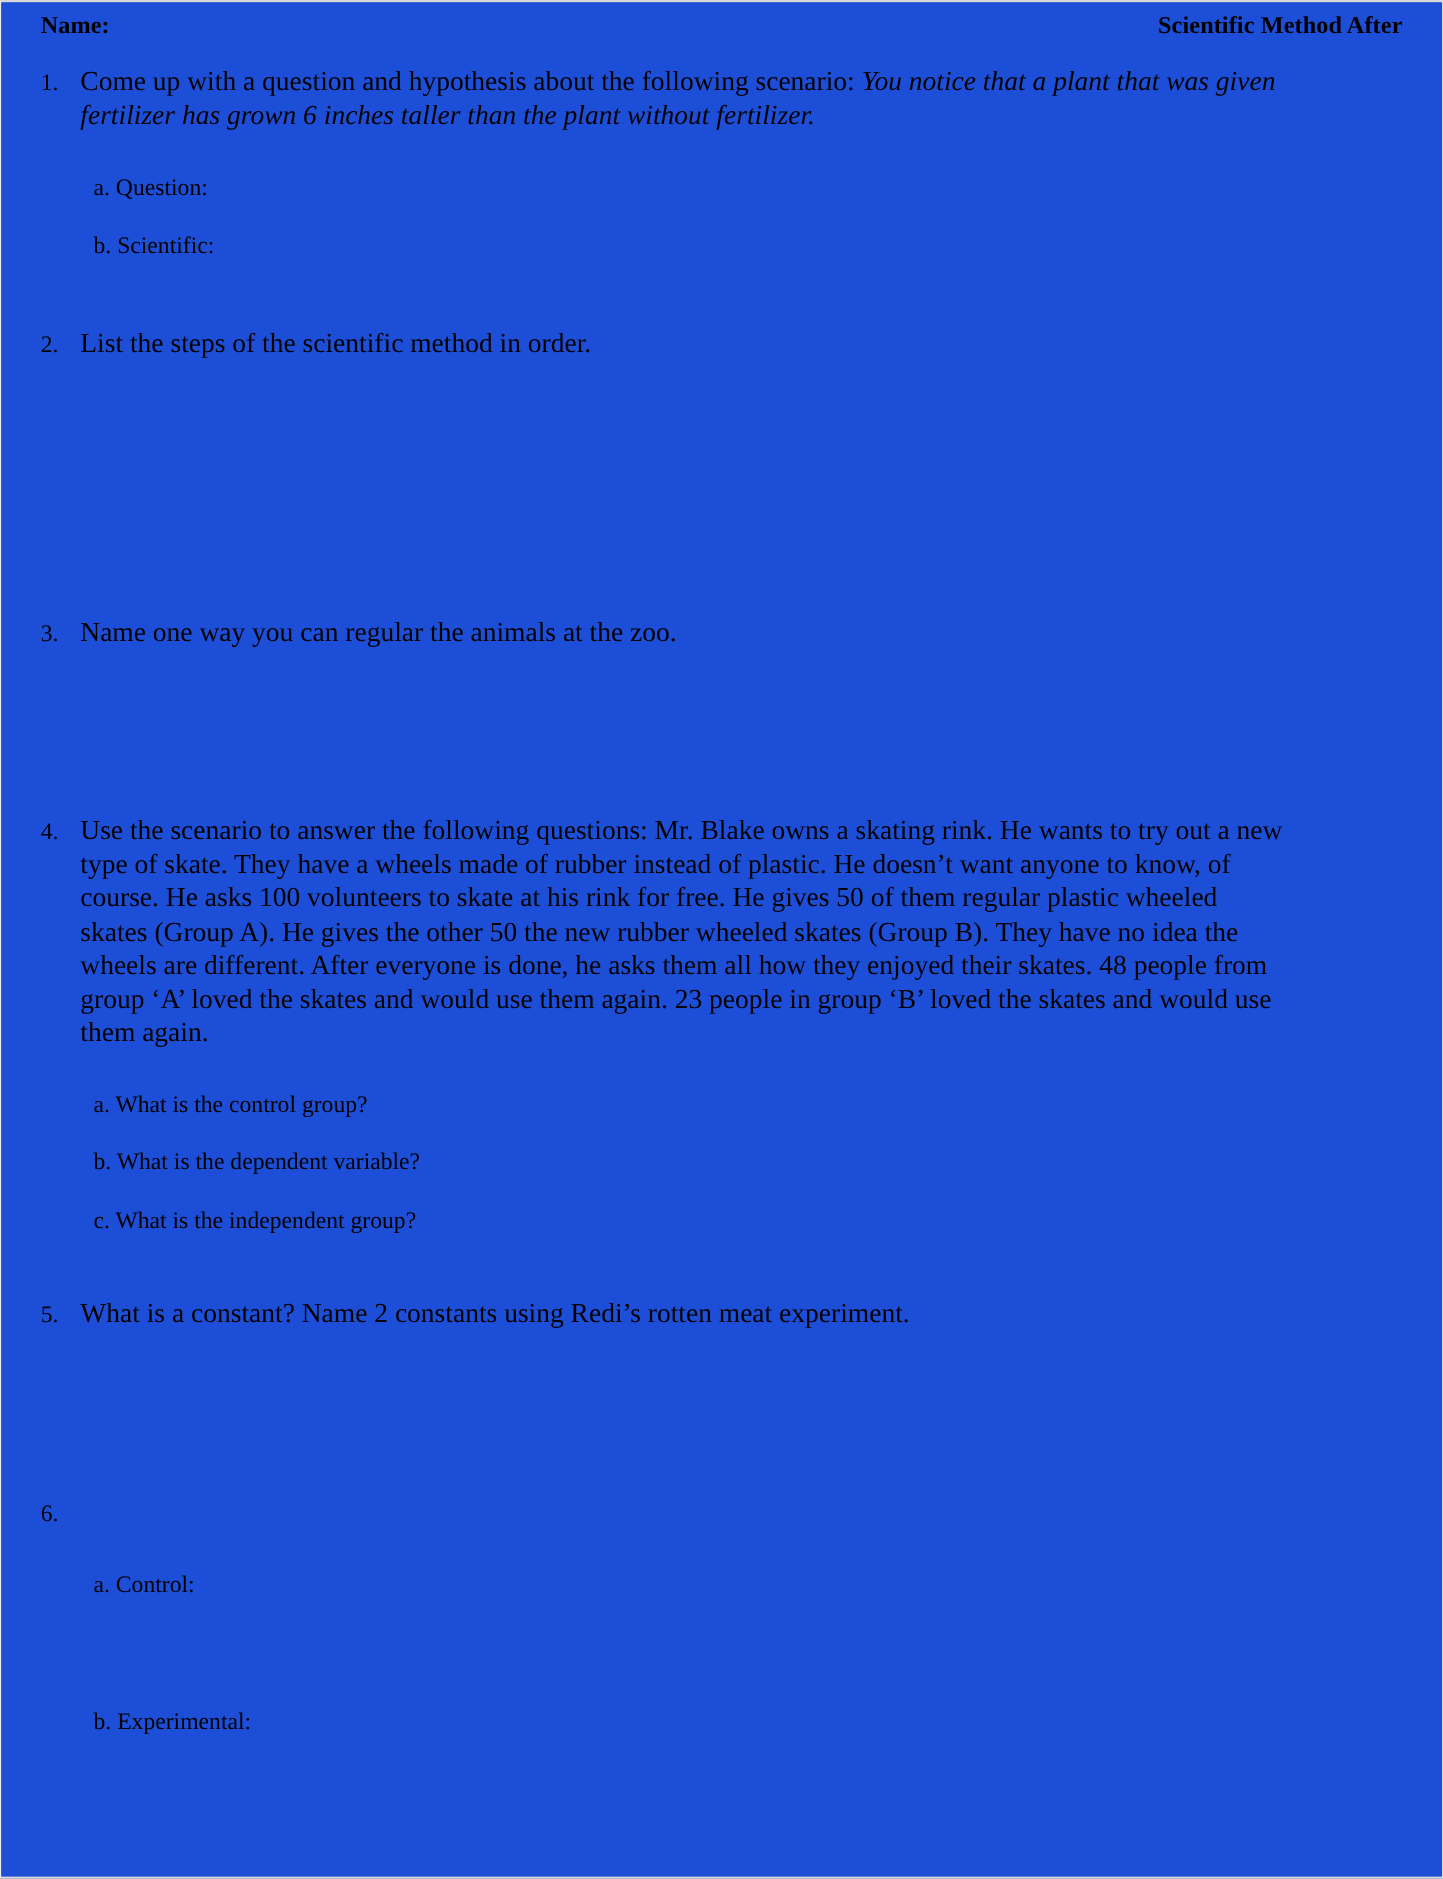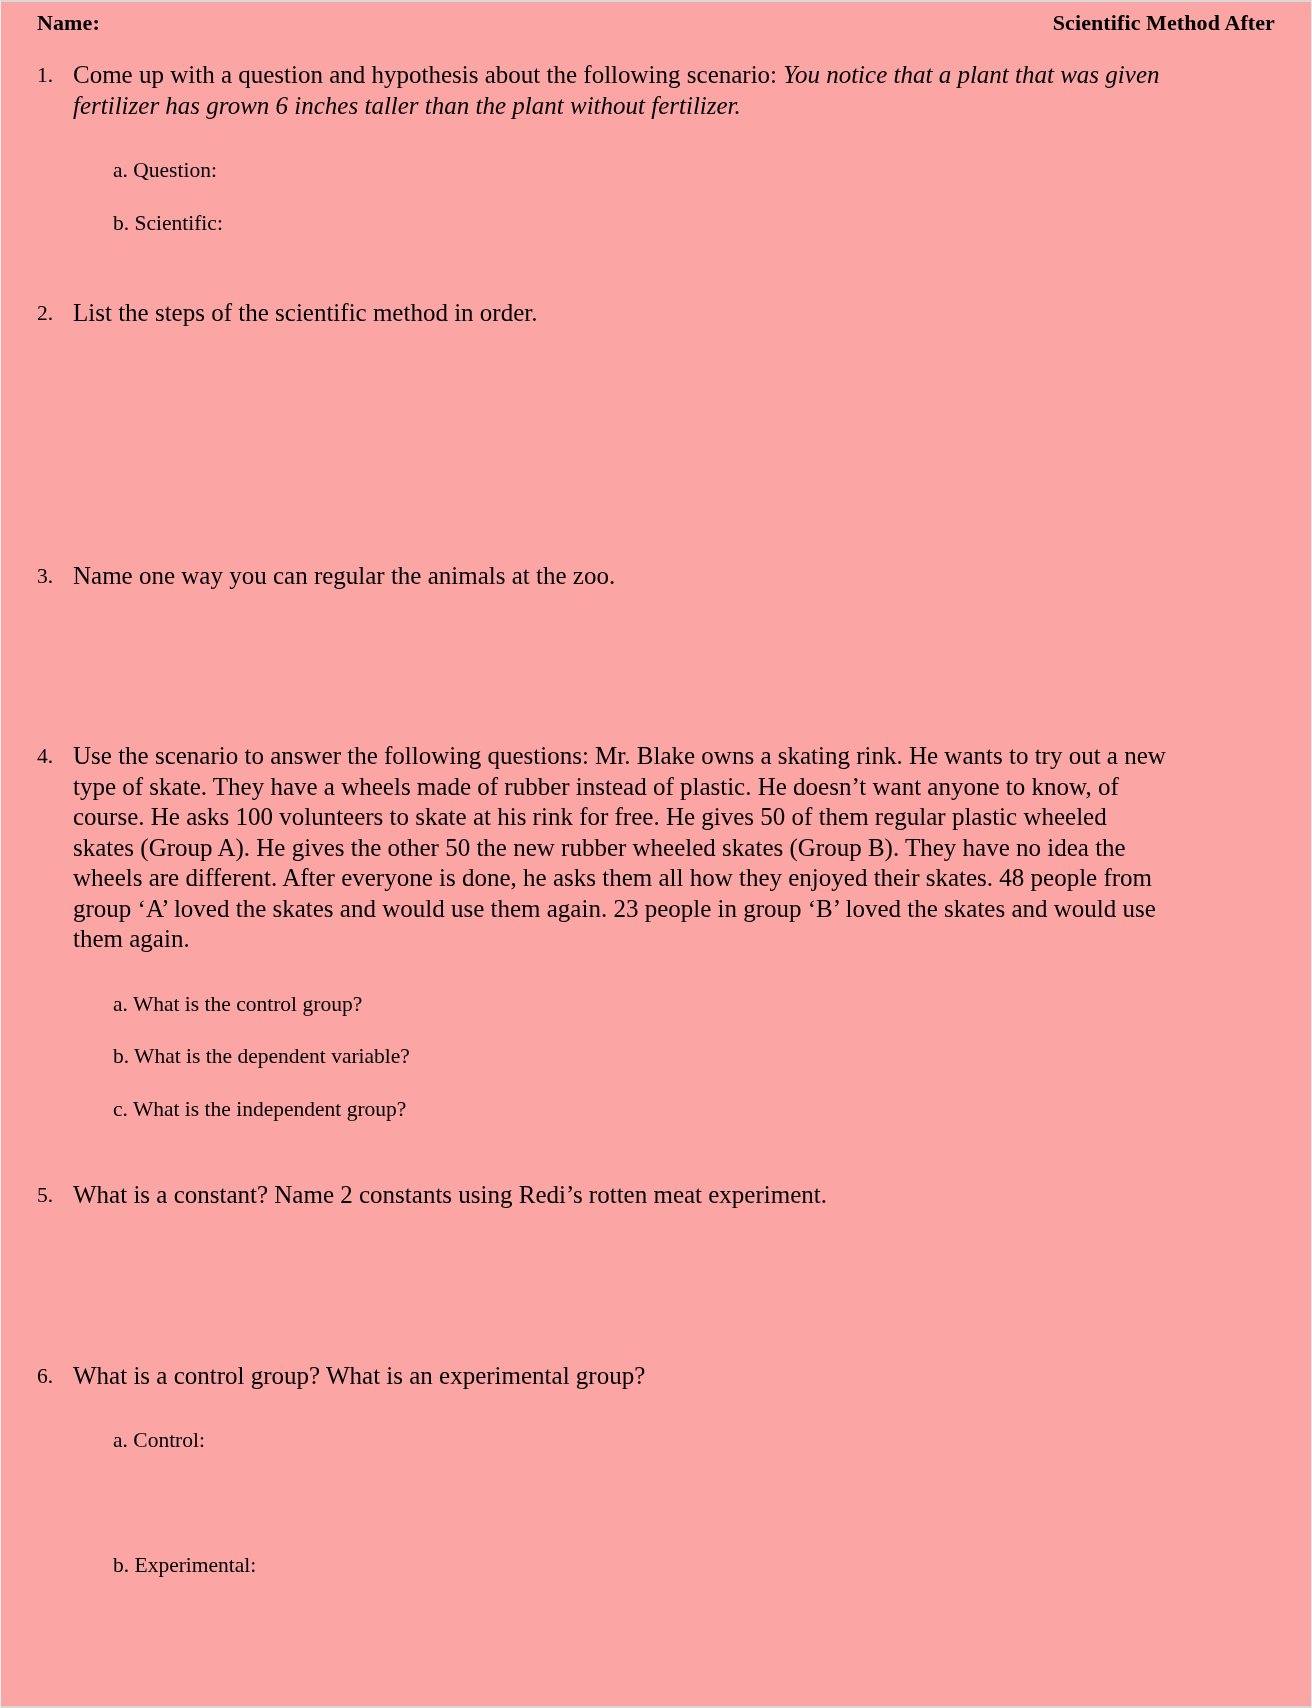--- a/index.html
+++ b/index.html
@@ -6,21 +6,21 @@
   html, body {
     margin: 0;
     padding: 0;
     background: #ffffff;
   }
   .page {
     position: relative;
     width: 1312px;
     height: 1708px;
     box-sizing: border-box;
-    background: #fca5a5;
+    background: #1d4ed8;
     border-top: 2px solid #d8d8d8;
     border-bottom: 2px solid #d8d8d8;
     border-left: 1px solid #ededed;
     border-right: 1px solid #ededed;
     font-family: "Liberation Serif", "DejaVu Serif", serif;
     color: #000000;
     overflow: hidden;
   }
 
   
@@ -68,21 +68,20 @@
   }
   .q-body .em {
     font-style: italic;
   }
 
   
   .subitem {
     padding-left: 84px;
     font-size: 21.5px;
     line-height: 30.5px;
-    margin-left: 28px;
   }
 
   
   .sp-sm  { height: 22px; }
   .sp-md  { height: 34px; }
   .sp-lg  { height: 60px; }
   .sp-xl  { height: 150px; }
   .sp-xxl { height: 232px; }
 </style>
 </head>
@@ -138,21 +137,20 @@
 
     <div class="q-item">
       <span class="q-num">5.</span>
       <span class="q-body">What is a constant? Name 2 constants using Redi’s rotten meat experiment.</span>
     </div>
 
     <div class="sp-xl"></div>
 
     <div class="q-item">
       <span class="q-num">6.</span>
-      <span class="q-body">What is a control group? What is an experimental group?</span>
     </div>
     <div class="sp-md"></div>
     <div class="subitem">a. Control:</div>
     <div class="sp-lg"></div>
     <div class="sp-md"></div>
     <div class="subitem">b. Experimental:</div>
 
   </div>
 </div>
 

